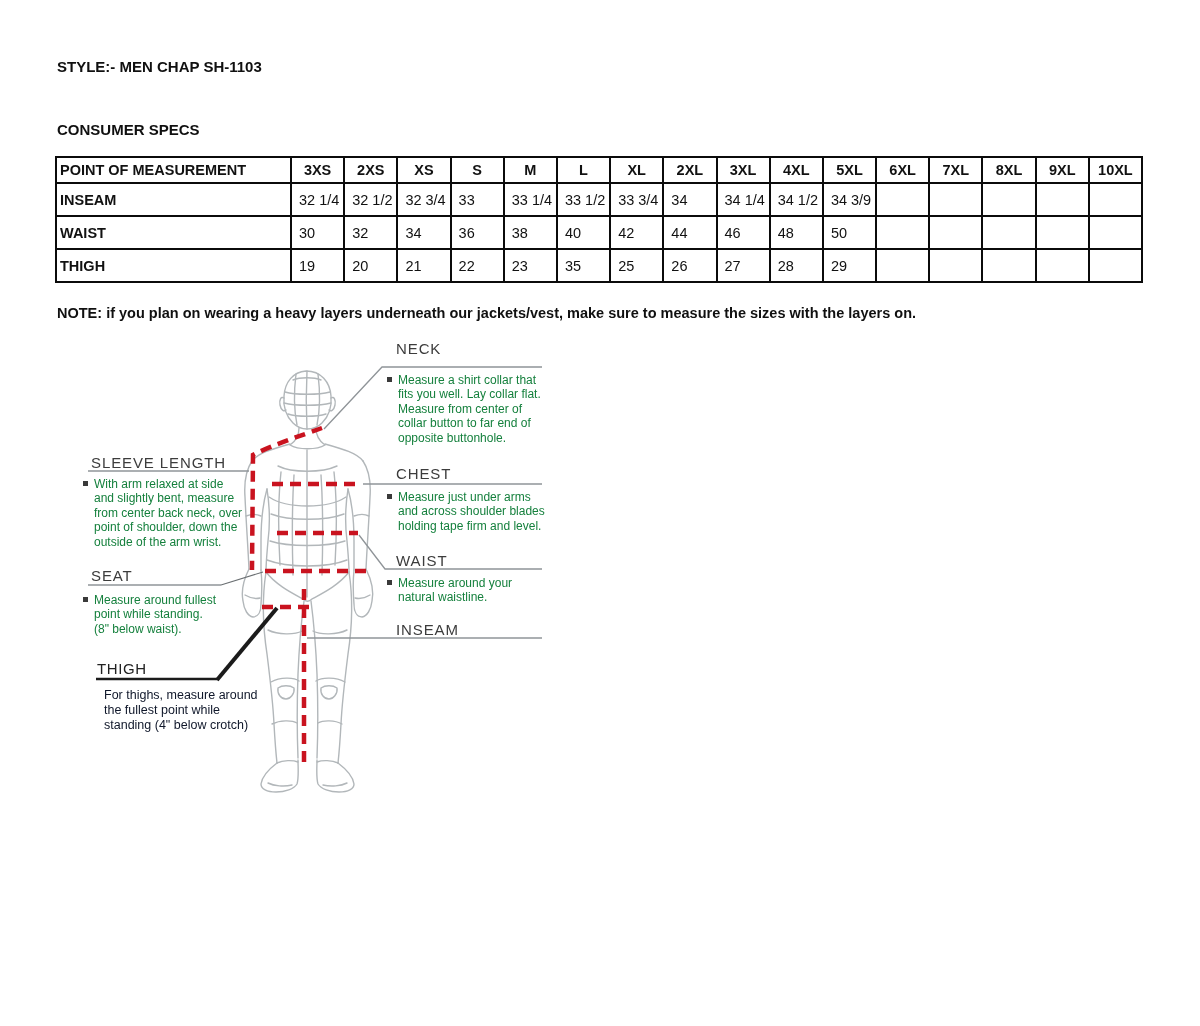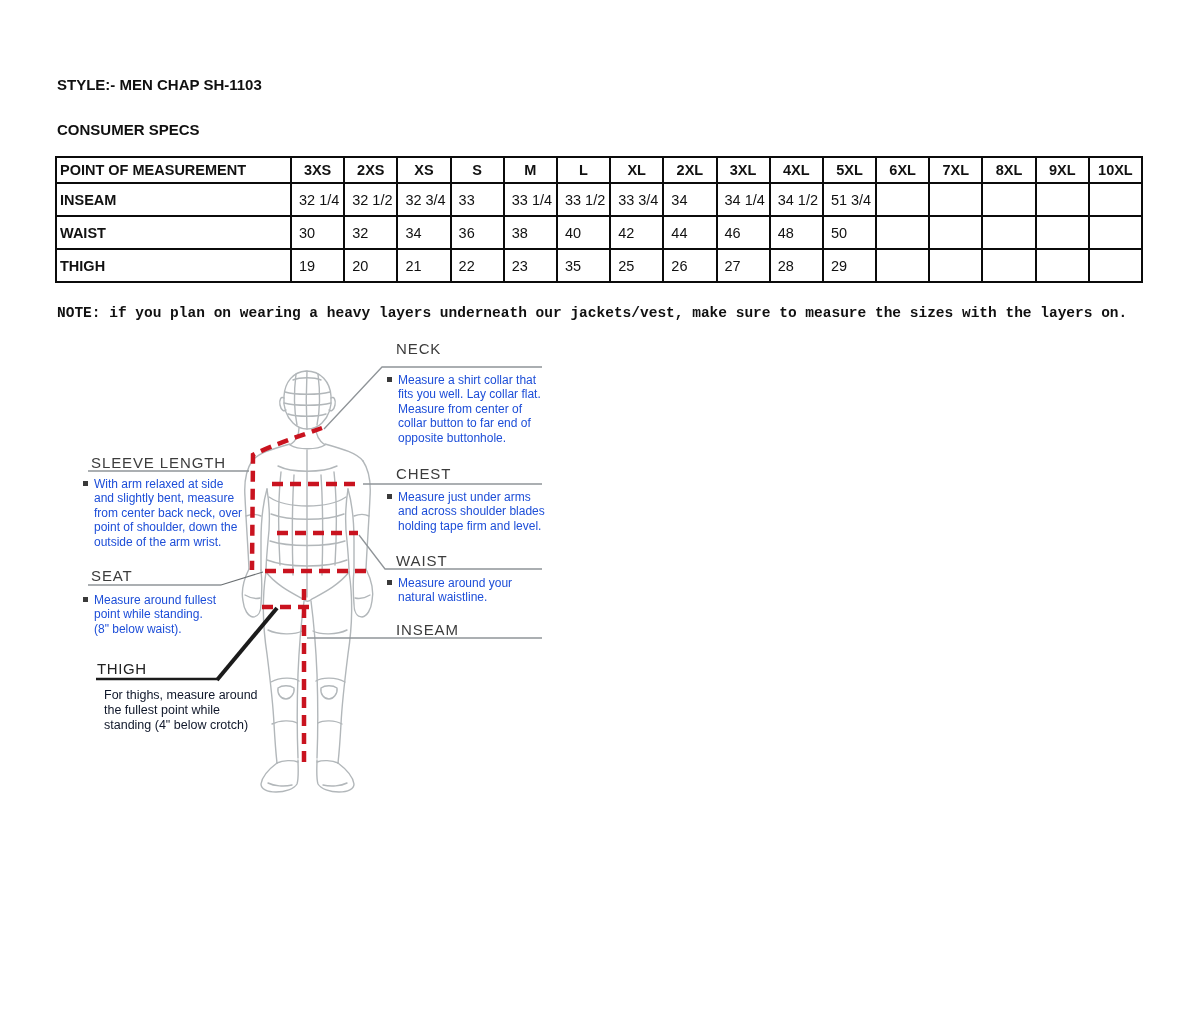--- a/index.html
+++ b/index.html
@@ -1,23 +1,23 @@
 <!DOCTYPE html>
 <html><head>
 <meta charset="utf-8">
 <style>
   html,body { margin:0; padding:0; background:#ffffff; }
   .page {
     position:relative; width:1200px; height:1026px; background:#fff;
     font-family:"Liberation Sans", sans-serif; overflow:hidden; color:#111;
   }
   .doc-line { position:absolute; left:57px; font-size:15px; font-weight:bold; color:#101010; white-space:nowrap; }
-  #style-line { top:76px; }
+  #style-line { top:58px; }
   #specs-line { top:121px; }
-  #note-line  { top:305px; font-size:14.5px;font-family:Liberation Mono, monospace; }
+  #note-line  { top:305px; font-size:14.5px; }
 
   table.specs {
     position:absolute; left:55px; top:156px; width:1088px;
     border-collapse:collapse; table-layout:fixed; font-size:14.5px;
     border:2px solid #0b0b0b;
     padding-left:36px;
   }
   .specs th, .specs td {
     border:2px solid #0b0b0b; overflow:hidden; white-space:nowrap;
     font-weight:normal; vertical-align:middle;
@@ -25,21 +25,21 @@
   .specs thead th { height:24px; font-weight:bold; text-align:center; padding:0; }
   .specs thead th:first-child { text-align:left; padding-left:3px; }
   .specs tbody tr { height:33px; }
   .specs tbody th { text-align:left; font-weight:bold; padding-left:3px; }
   .specs tbody td { text-align:left; padding-left:7px; }
 
   svg.overlay { position:absolute; left:0; top:0; }
 
   .dg-title { position:absolute; font-size:15px; letter-spacing:0.9px; color:#3c3c3c; white-space:nowrap; }
   .dg-title.dark { color:#222222; letter-spacing:0.6px; }
-  .dg-text { position:absolute; display:flex; font-size:12px; line-height:14.4px; color:#1d4ed8; }
+  .dg-text { position:absolute; display:flex; font-size:12px; line-height:14.4px; color:#15803d; }
   .dg-text .sq { flex:0 0 5px; width:5px; height:5px; background:#3a3a3a; margin:4px 6px 0 0; }
   .dg-text .t { width:150px; }
   .dg-text.seat .t { width:125px; }
   .dg-text.plain { font-size:12.5px; line-height:15px; color:#0f172a; }
   .dg-text.plain .t { width:160px; }
 </style>
 </head>
 <body>
 
 <div class="page">
@@ -78,21 +78,21 @@
           <td>32 1/4</td>
           <td>32 1/2</td>
           <td>32 3/4</td>
           <td>33</td>
           <td>33 1/4</td>
           <td>33 1/2</td>
           <td>33 3/4</td>
           <td>34</td>
           <td>34 1/4</td>
           <td>34 1/2</td>
-          <td>51 3/4</td>
+          <td>34 3/9</td>
           <td></td>
           <td></td>
           <td></td>
           <td></td>
           <td></td>
         </tr>
         <tr>
           <th>WAIST</th>
           <td>30</td>
           <td>32</td>

